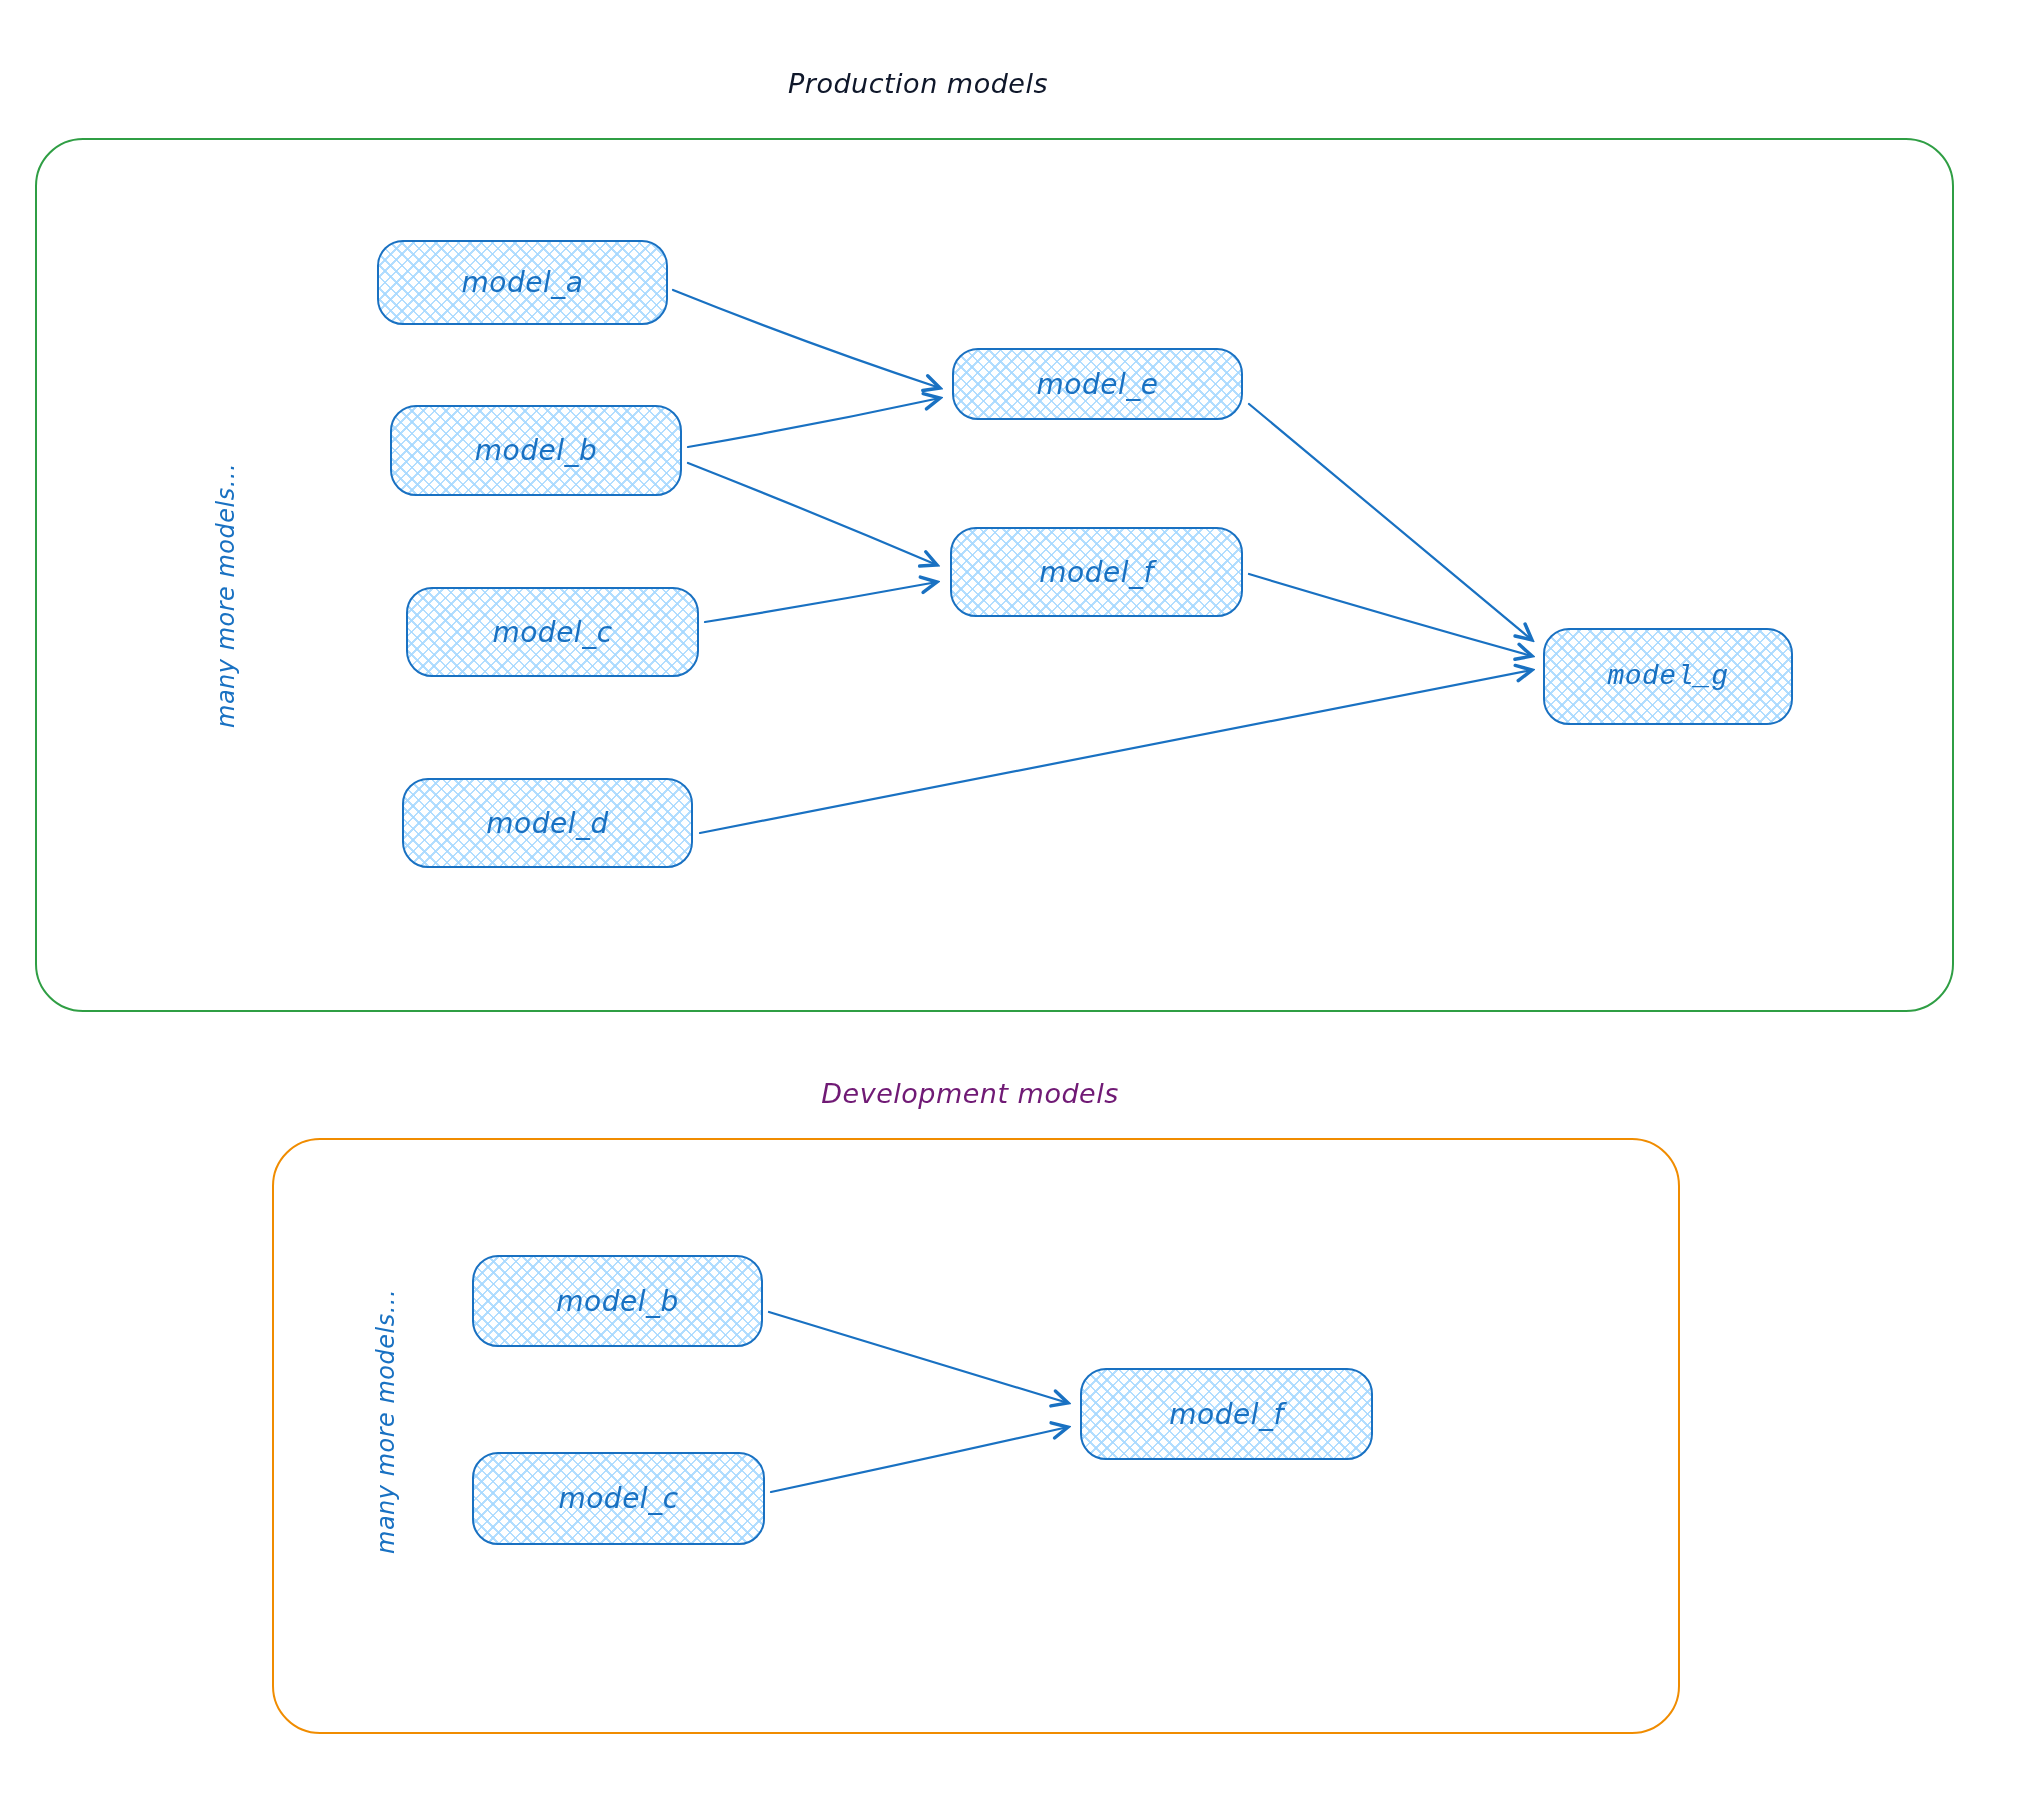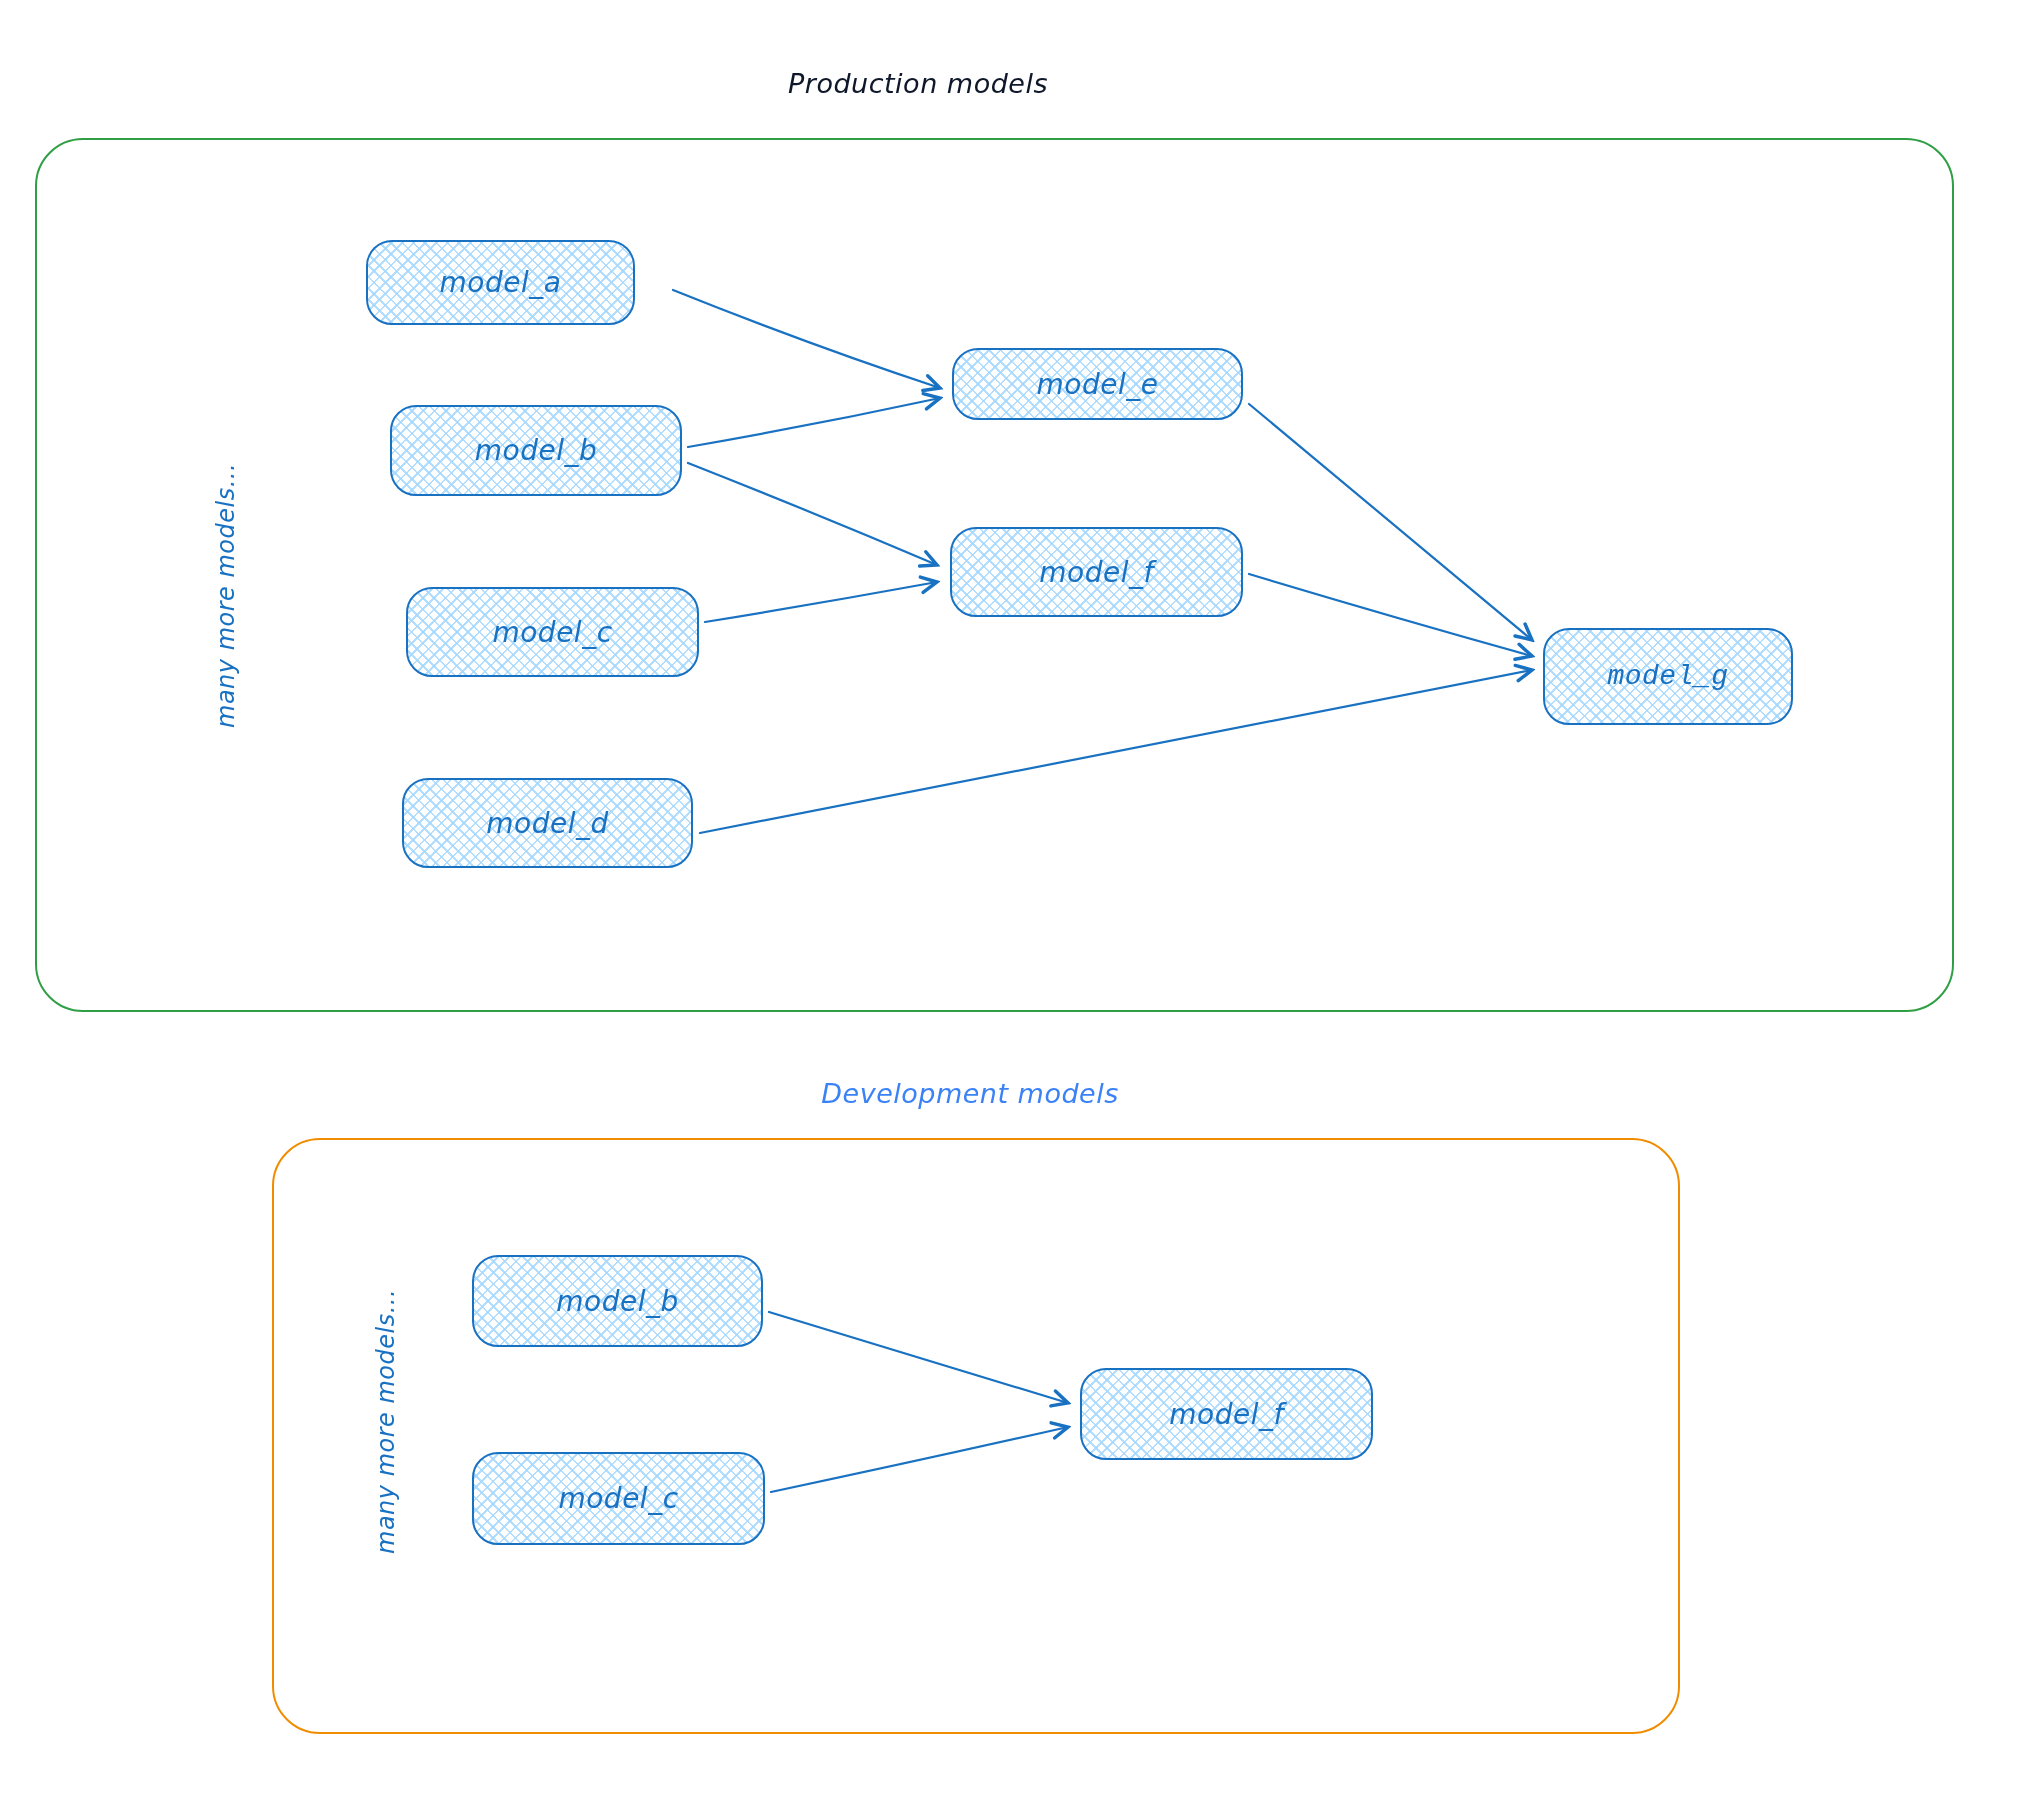--- a/index.html
+++ b/index.html
@@ -13,21 +13,21 @@
   }
   .section-title {
     position: absolute;
     font-size: 27px;
     font-style: italic;
     letter-spacing: 0.5px;
     white-space: nowrap;
     transform: translateX(-50%);
   }
   .section-title.green  { color: #0f172a; }
-  .section-title.orange { color: #3b82f6; }
+  .section-title.orange { color: #701a75; }
   .container-box {
     position: absolute;
     border-radius: 48px;
     background: transparent;
   }
   .container-box.green  { border: 2px solid #2f9e44; }
   .container-box.orange { border: 2px solid #f08c00; }
   .node {
     position: absolute;
     box-sizing: border-box;
@@ -91,21 +91,21 @@
       <path d="M688,463 Q815,513 937,565" marker-end="url(#ah)"></path>
       <path d="M705,622 Q822,603 937,582" marker-end="url(#ah)"></path>
       <path d="M1249,404 Q1395,525 1532,640" marker-end="url(#ah)"></path>
       <path d="M1249,574 Q1392,617 1532,656" marker-end="url(#ah)"></path>
       <path d="M700,833 Q1120,752 1532,670" marker-end="url(#ah)"></path>
       <path d="M769,1312 Q920,1358 1068,1403" marker-end="url(#ah)"></path>
       <path d="M771,1492 Q922,1460 1068,1427" marker-end="url(#ah)"></path>
     </g>
   </svg>
 
-  <div class="node" style="left:366px; top:240px; width:269px; height:85px;">
+  <div class="node" style="left:377px; top:240px; width:291px; height:85px;">
     <span class="node-label">model_a</span>
   </div>
   <div class="node" style="left:390px; top:405px; width:292px; height:91px;">
     <span class="node-label">model_b</span>
   </div>
   <div class="node" style="left:406px; top:587px; width:293px; height:90px;">
     <span class="node-label">model_c</span>
   </div>
   <div class="node" style="left:402px; top:778px; width:291px; height:90px;">
     <span class="node-label">model_d</span>

